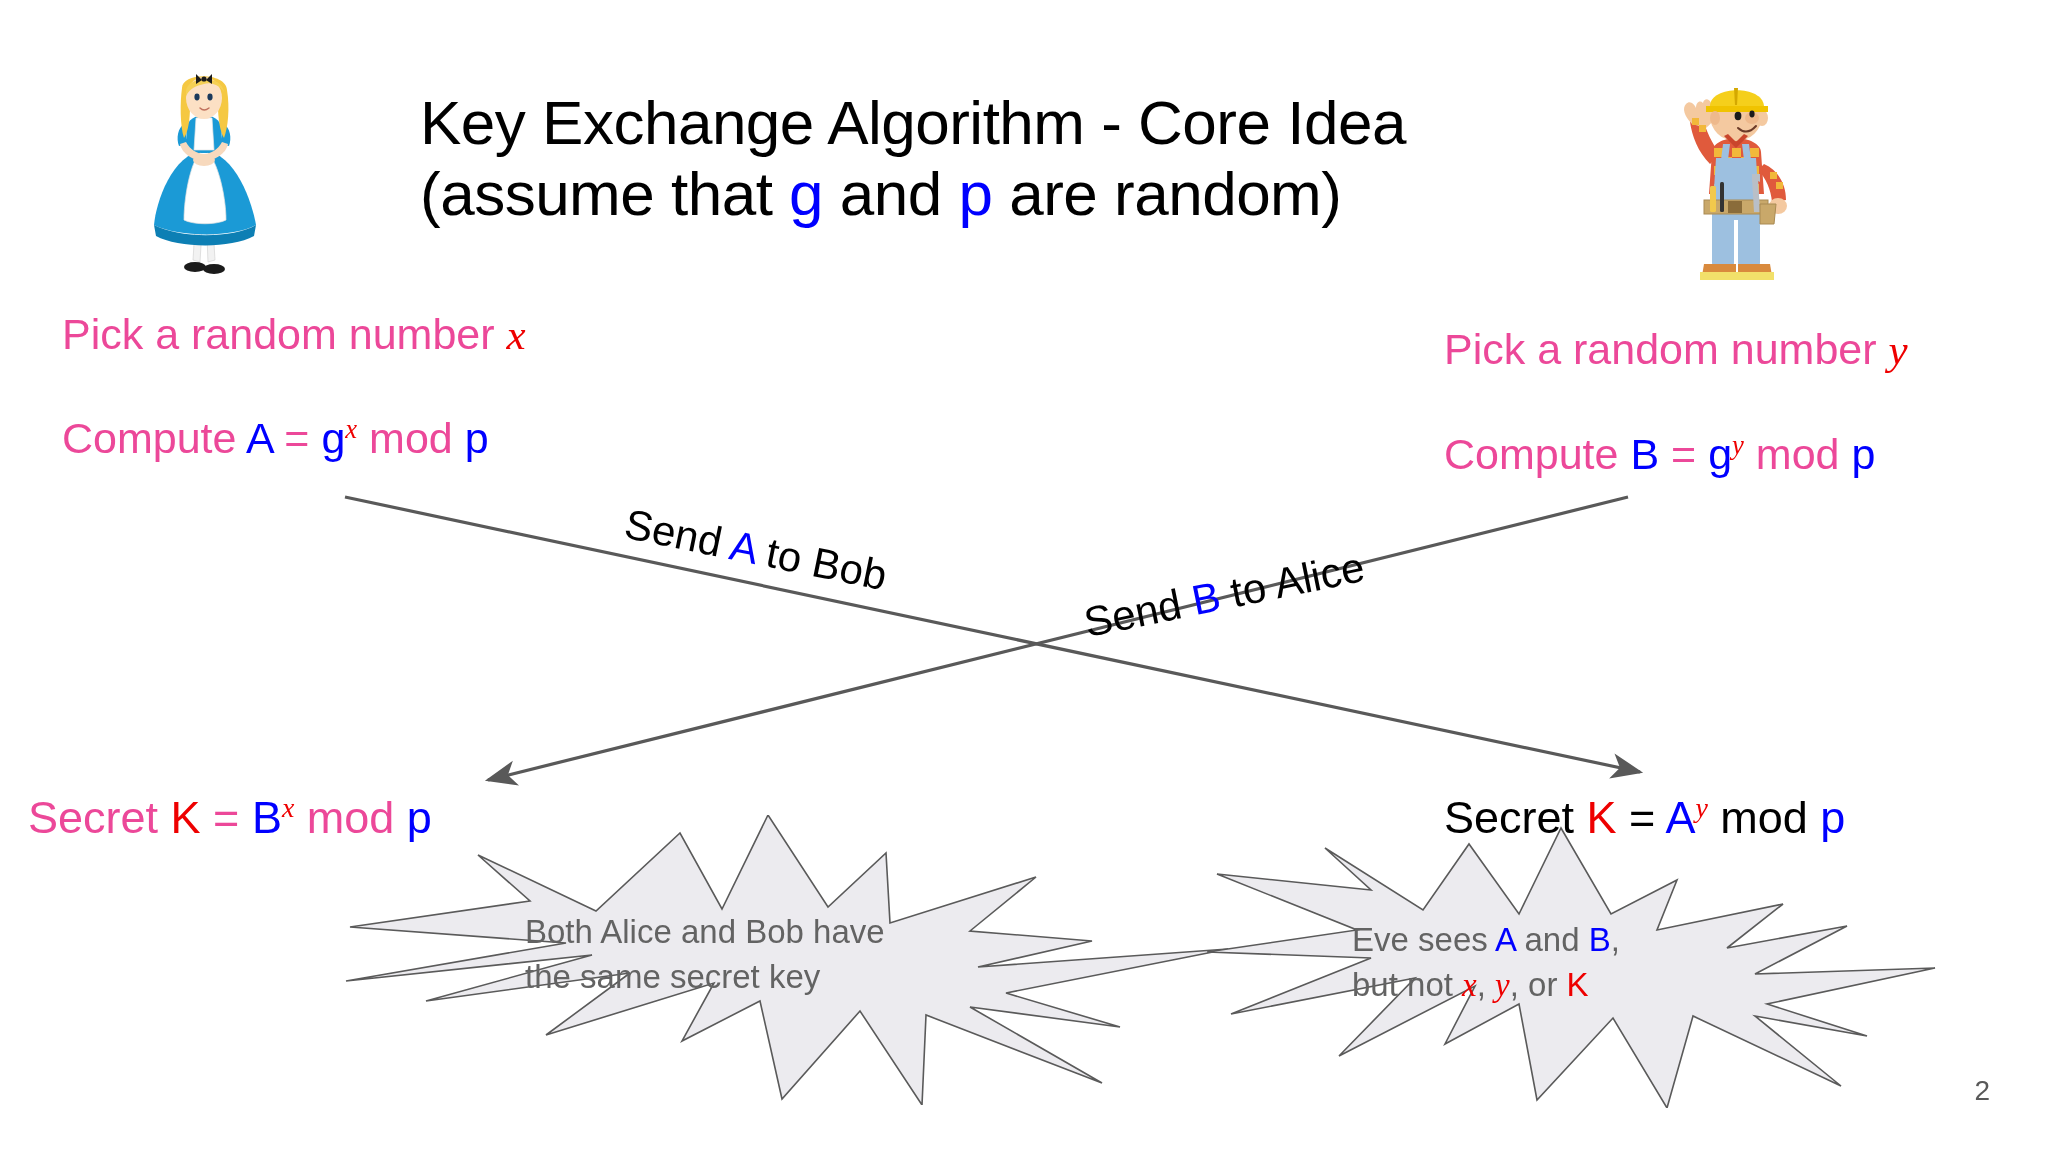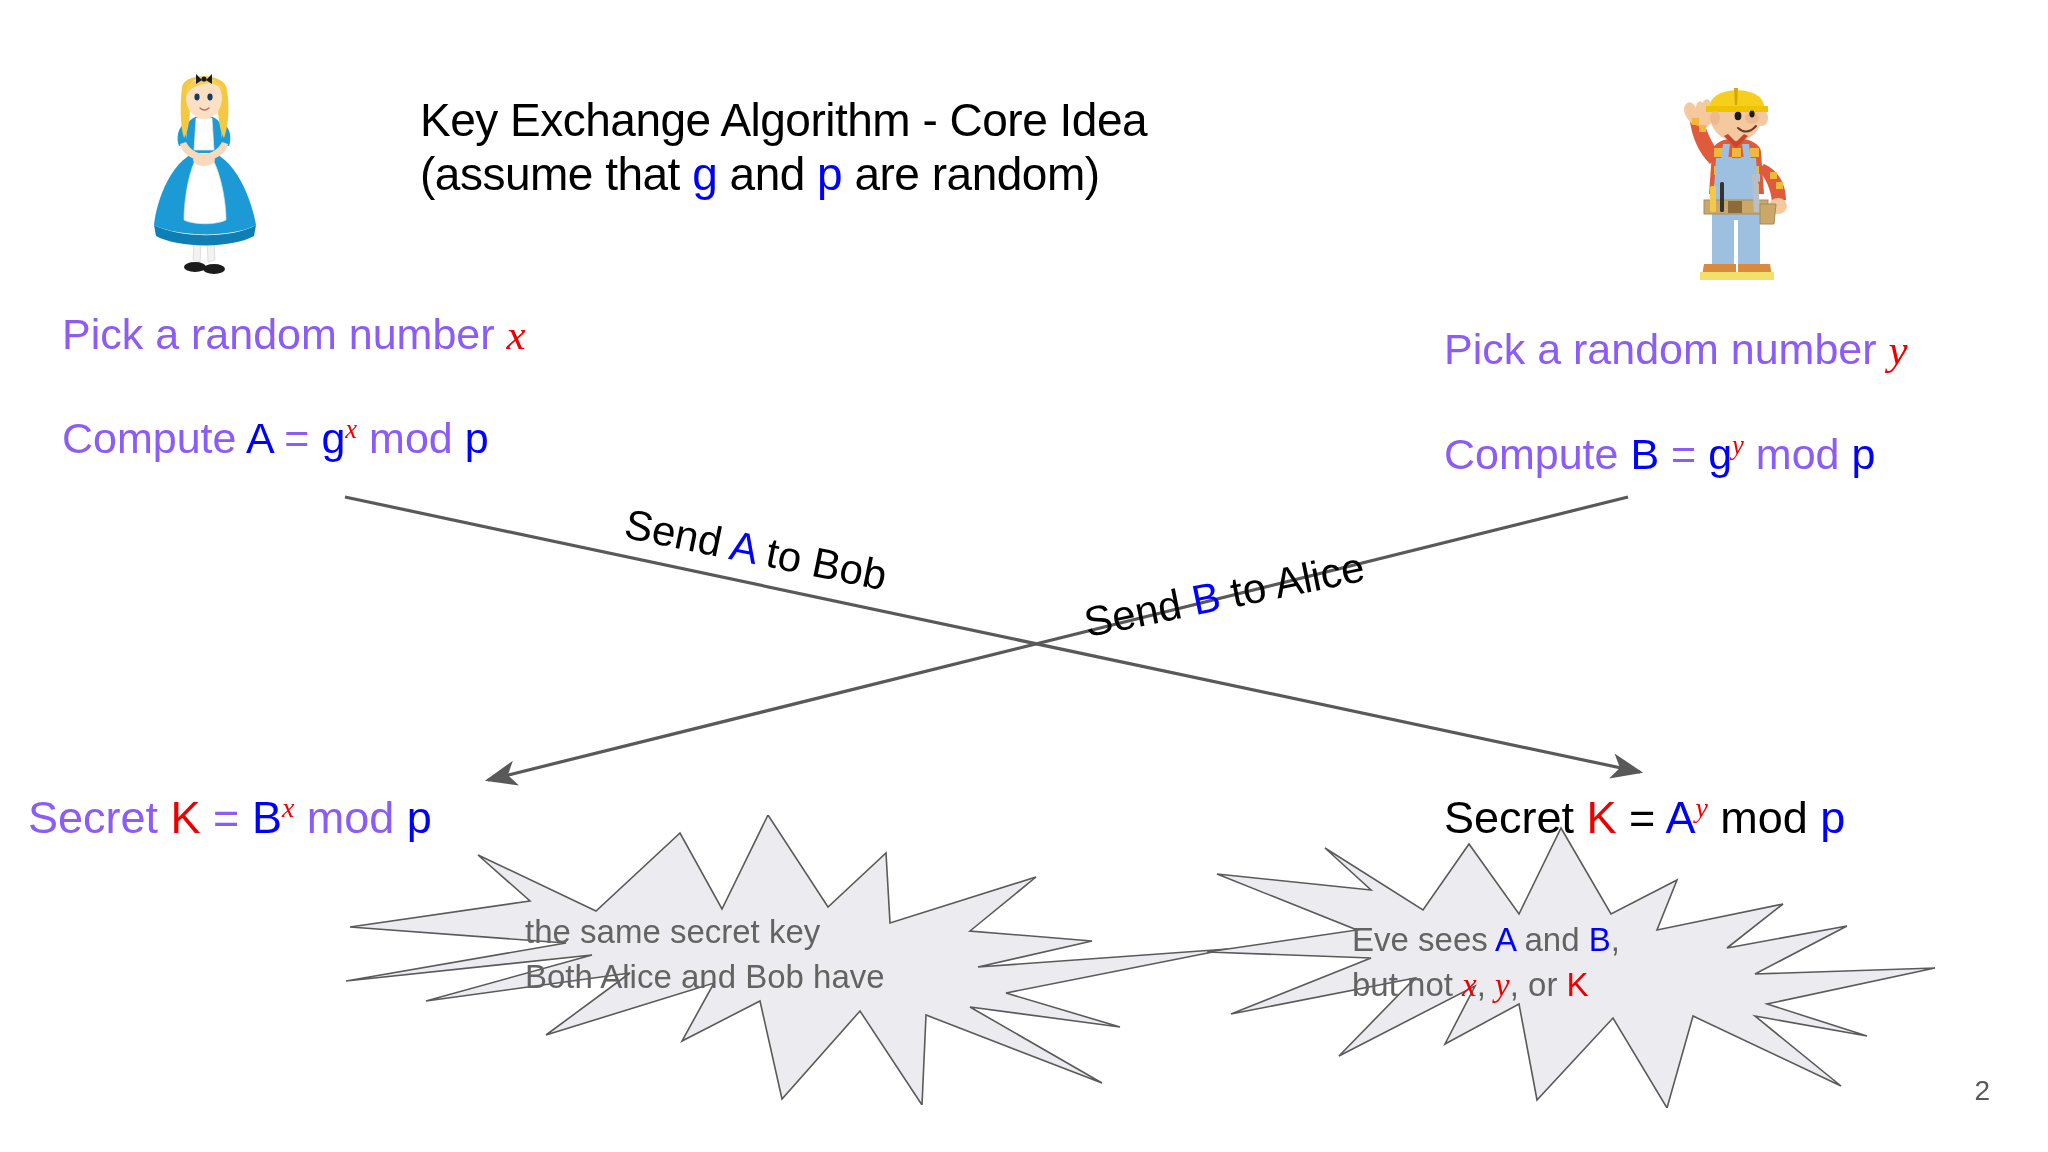--- a/index.html
+++ b/index.html
@@ -14,44 +14,44 @@
     position: relative;
     width: 2048px;
     height: 1152px;
     background: #ffffff;
     overflow: hidden;
   }
 
   
   .c-blue  { color: #0000ff; }
   .c-red   { color: #ee0000; }
-  .c-gray  { color: #8b5cf6; }
+  .c-gray  { color: #ec4899; }
   .c-black { color: #000000; }
 
   .var {
     font-family: "Liberation Serif", serif;
     font-style: italic;
     color: #ee0000;
   }
   .sup {
     font-family: "Liberation Serif", serif;
     font-style: italic;
     color: #ee0000;
     font-size: 0.62em;
     vertical-align: super;
     line-height: 0;
   }
 
   
   #title {
     position: absolute;
     left: 420px;
-    top: 96px;
+    top: 90px;
     width: 1180px;
-    font-size: 46px;
+    font-size: 62px;
     line-height: 1.05;
     color: #000000;
     letter-spacing: -0.5px;
     white-space: nowrap;
   }
   #title .line2 { display: block; margin-top: 6px; }
 
   
   .clipart { position: absolute; }
   #alice-figure { left: 140px; top: 62px; width: 130px; height: 218px; }
@@ -280,22 +280,22 @@
 
   <div class="body-line" id="bob-secret">
     <span class="c-black">Secret </span><span class="c-red">K</span><span class="c-black"> = </span><span class="c-blue">A</span><span class="sup">y</span><span class="c-black"> mod </span><span class="c-blue">p</span>
   </div>
 
   <div class="burst-wrap" id="burst-left">
     <svg class="burst-svg" viewBox="0 0 900 290" preserveAspectRatio="none">
       <polygon points="20,112 200,86 148,40 266,96 350,18 392,94 438,0 498,92 556,38 560,108 706,62 640,116 762,126 648,152 898,134 676,178 790,212 640,192 772,268 596,200 592,290 530,196 452,284 430,186 352,226 384,168 216,220 300,158 96,186 262,140 16,166 236,128" fill="#ecebef" stroke="#5a5a5a" stroke-width="1.6" stroke-linejoin="miter"></polygon>
     </svg>
     <div class="burst-text">
+      <div>Both Alice and Bob have</div>
       <div>the same secret key</div>
-      <div>Both Alice and Bob have</div>
     </div>
   </div>
 
   <div class="burst-wrap" id="burst-right">
     <svg class="burst-svg" viewBox="0 0 730 290" preserveAspectRatio="none">
       <polygon points="10,56 164,72 118,30 216,92 262,26 312,96 354,10 404,96 470,62 450,112 576,86 520,130 640,108 548,156 728,150 560,186 660,218 548,198 634,268 486,198 460,290 406,200 330,282 312,186 238,226 268,168 132,238 208,160 24,196 164,140 0,134 150,112" fill="#ecebef" stroke="#5a5a5a" stroke-width="1.6" stroke-linejoin="miter"></polygon>
     </svg>
     <div class="burst-text">
       <div><span>Eve sees </span><span class="c-blue">A</span><span> and </span><span class="c-blue">B</span><span>,</span></div>
       <div><span>but not </span><span class="var">x</span><span>, </span><span class="var">y</span><span>, or </span><span class="c-red">K</span></div>

